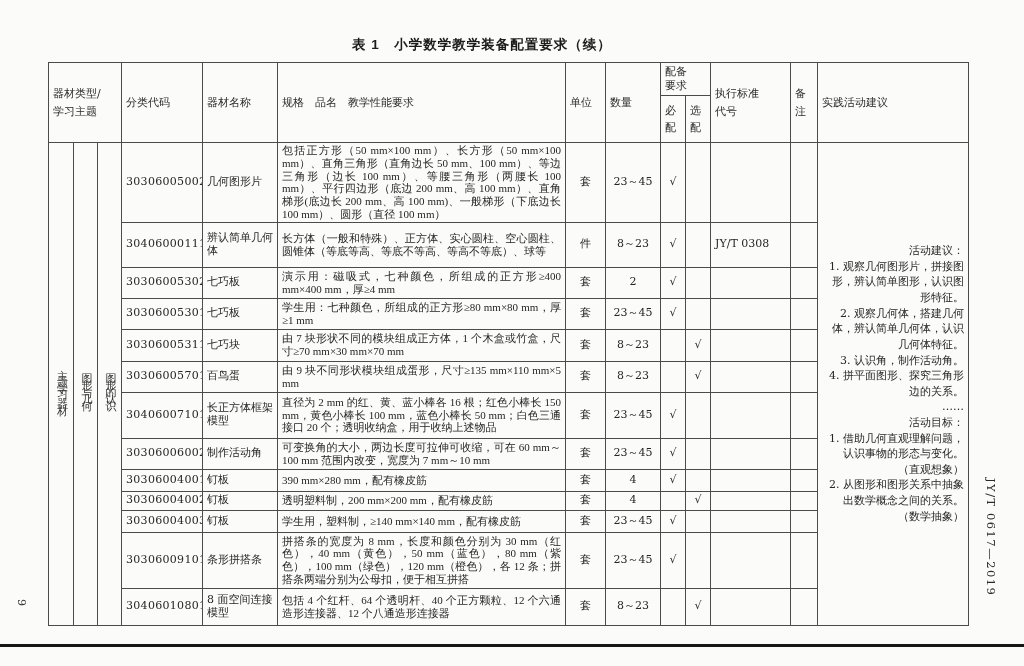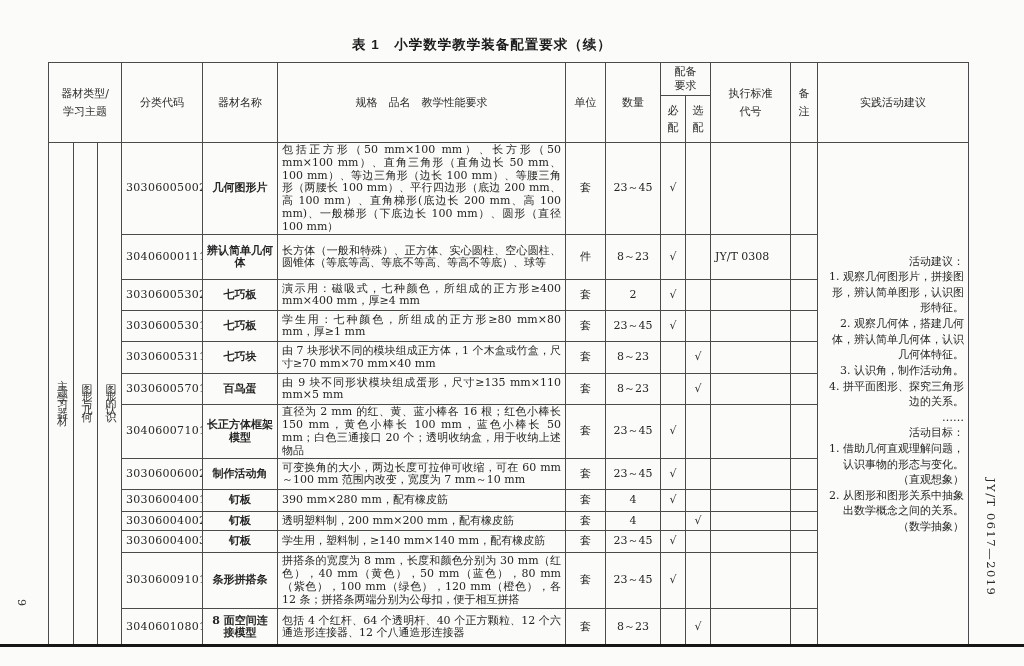--- a/index.html
+++ b/index.html
@@ -21,27 +21,27 @@
     font-size:11px;line-height:1.16;color:#262626;
   }
   table.equip th,table.equip td{
     border:1px solid #4b4b4b;
     padding:1px 4px;
     vertical-align:middle;
     overflow:hidden;
   }
   table.equip{border:1.5px solid #2c2c2c;}
   table.equip th{
-    font-weight:normal;text-align:center;
+    font-weight:normal;text-align:left;
     white-space:pre-line;line-height:1.55;
     font-size:11px;color:#2a2a2a;
   }
   td.cell-code{text-align:center;letter-spacing:.3px;}
-  td.cell-name{text-align:center;padding-left:7px;font-weight:bold;}
-  td.cell-spec{text-align:justify;padding:1px 5px;}
+  td.cell-name{text-align:left;padding-left:7px;}
+  td.cell-spec{text-align:justify;padding:1px 5px;font-family:Liberation Serif, serif;}
   td.cell-center{text-align:center;}
   td.cell-standard{text-align:left;}
   td.check{font-size:11px;color:#333;}
   td.vcell{text-align:center;padding:0;}
   .vtext{
     writing-mode:vertical-rl;text-orientation:upright;
     letter-spacing:7px;display:inline-block;
     font-size:11px;color:#333;
   }
   td.cell-suggestion{
@@ -160,21 +160,21 @@
         <td class="cell-center">套</td>
         <td class="cell-center">23～45</td>
         <td class="cell-center check">√</td>
         <td class="cell-center check"></td>
         <td class="cell-standard"></td>
         <td class="cell-center"></td>
       </tr>
       <tr style="height: 32px;">
         <td class="cell-code">30306005311</td>
         <td class="cell-name">七巧块</td>
-        <td class="cell-spec">由 7 块形状不同的模块组成正方体，1 个木盒或竹盒，尺寸≥70 mm×70 mm×40 mm</td>
+        <td class="cell-spec">由 7 块形状不同的模块组成正方体，1 个木盒或竹盒，尺寸≥70 mm×30 mm×70 mm</td>
         <td class="cell-center">套</td>
         <td class="cell-center">8～23</td>
         <td class="cell-center check"></td>
         <td class="cell-center check">√</td>
         <td class="cell-standard"></td>
         <td class="cell-center"></td>
       </tr>
       <tr style="height: 31px;">
         <td class="cell-code">30306005701</td>
         <td class="cell-name">百鸟蛋</td>

